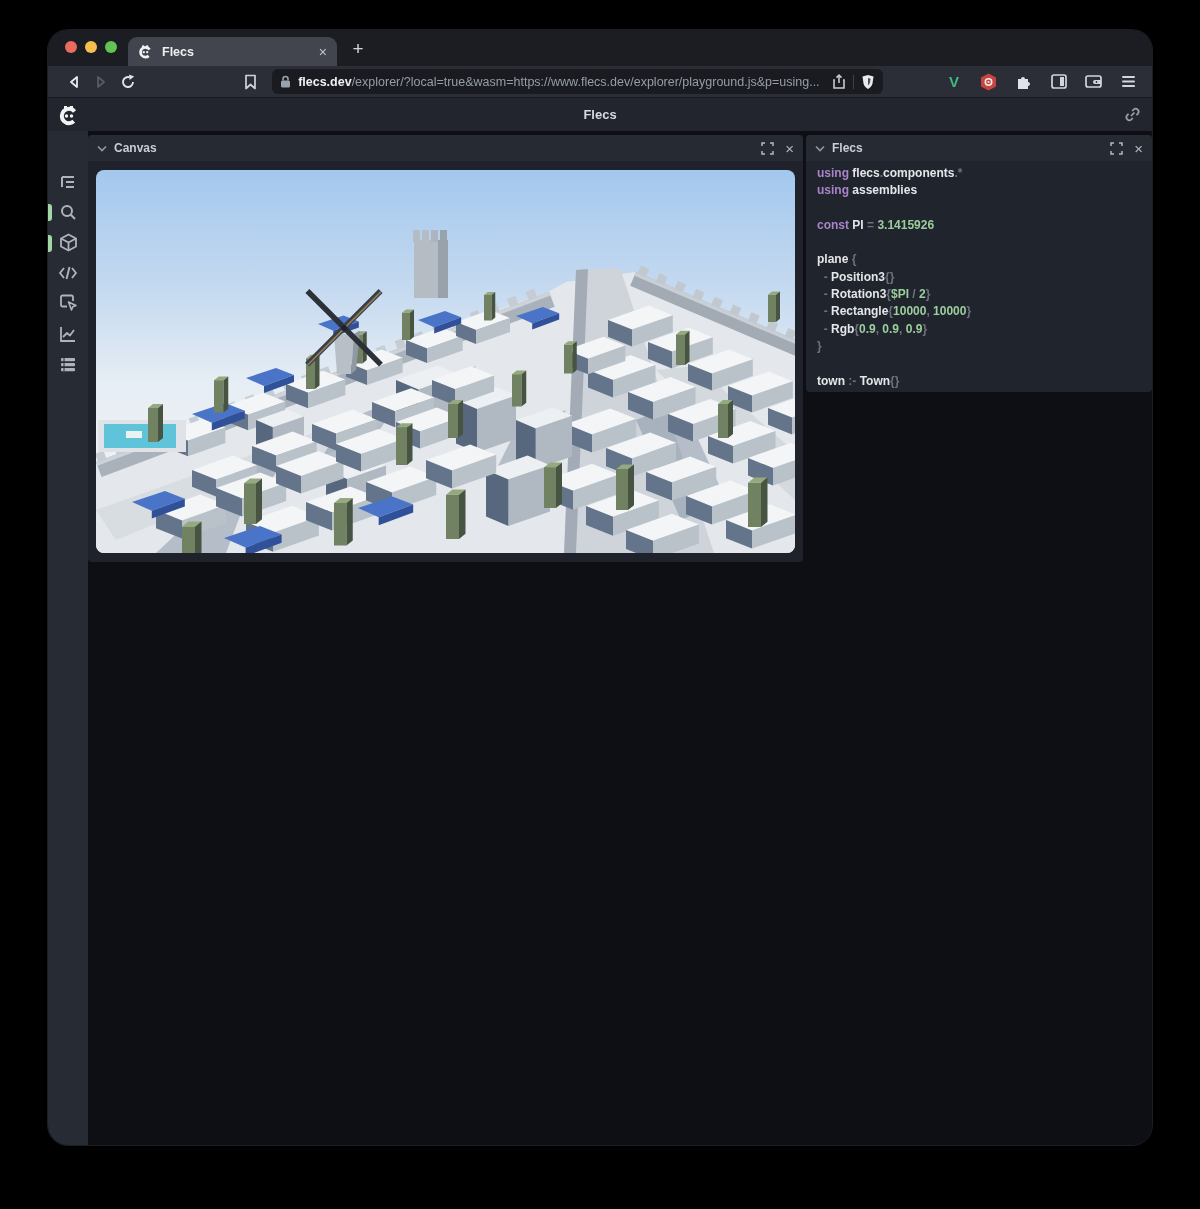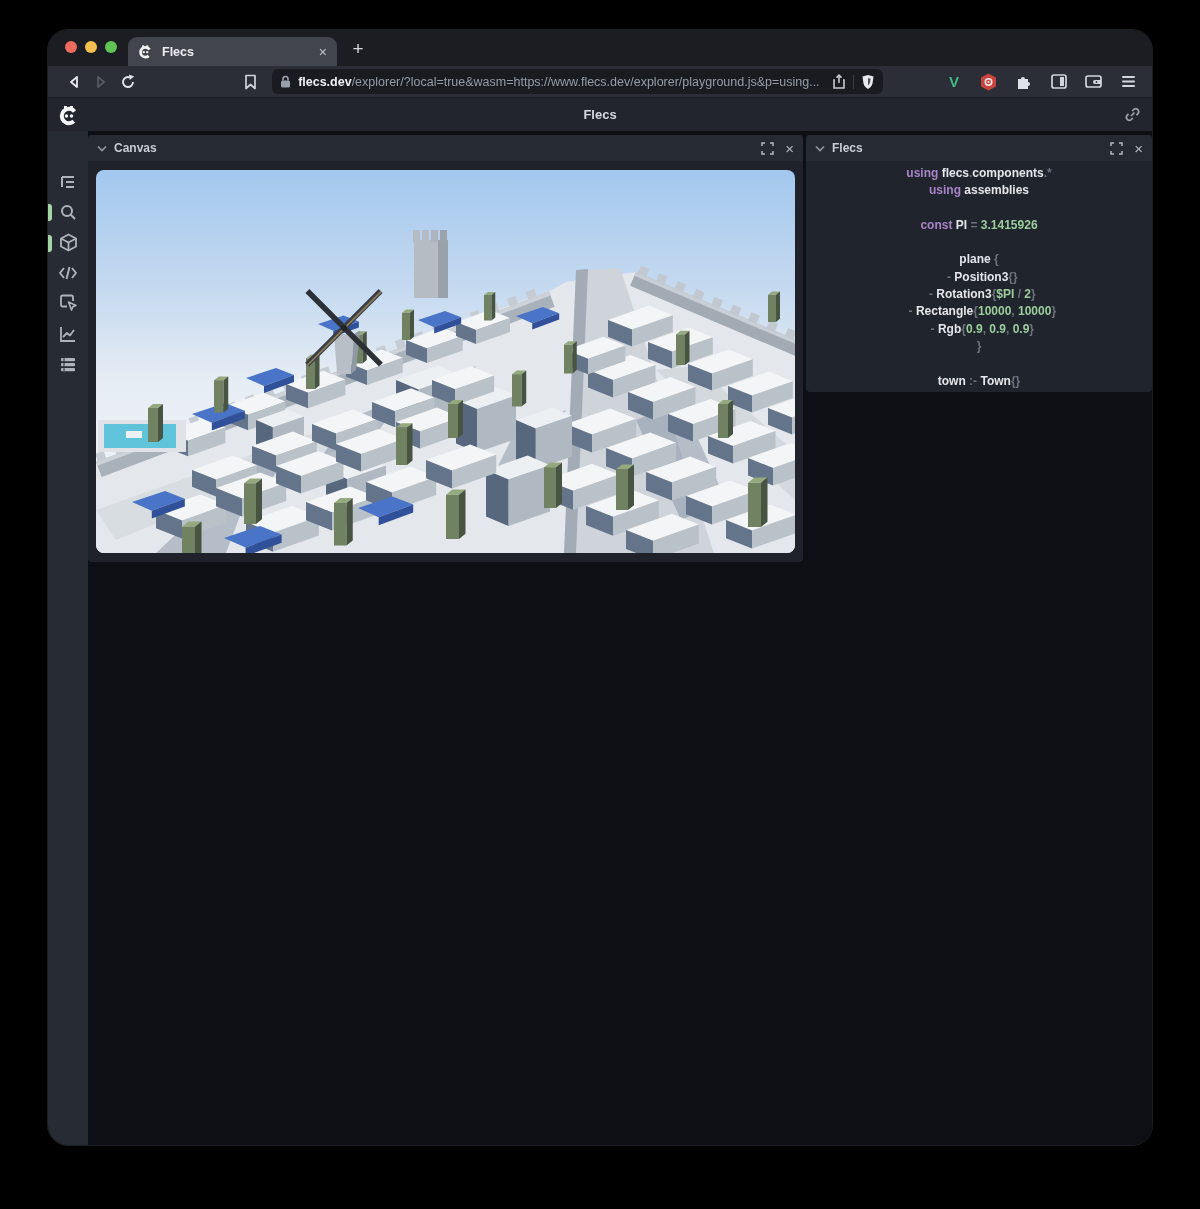--- a/index.html
+++ b/index.html
@@ -46,21 +46,21 @@
   .panel-head{height:26px;display:flex;align-items:center;padding:0 9px;gap:7px;background:#262a33;border-radius:4px 4px 0 0;}
   .panel-title{color:#c9cdd5;font-size:12px;font-weight:bold;flex:1;}
   .panel-btns{display:flex;align-items:center;gap:11px;}
   .panel-x{color:#b4b8c1;font-size:15px;line-height:1;}
   #canvas-panel{left:0;top:4px;width:715px;height:427px;}
   #editor-panel{left:718px;top:4px;width:346px;height:257px;background:#20242d;}
   .viewport{position:absolute;left:8px;top:35px;width:699px;height:383px;border-radius:8px;overflow:hidden;}
 
   
   .code{padding:4px 11px;font-family:"DejaVu Sans Mono",monospace;font-size:12px;font-weight:bold;line-height:17.3px;white-space:pre;}
-  .code-line{height:17.3px;text-align:center;}
+  .code-line{height:17.3px;}
   .t-kw{color:#a884c8;}
   .t-id{color:#e4e6e9;}
   .t-pu{color:#6d727d;font-weight:bold;}
   .t-num{color:#9ccd9d;}
 </style>
 </head>
 <body>
 
 <div class="stage">
   <div class="window">

